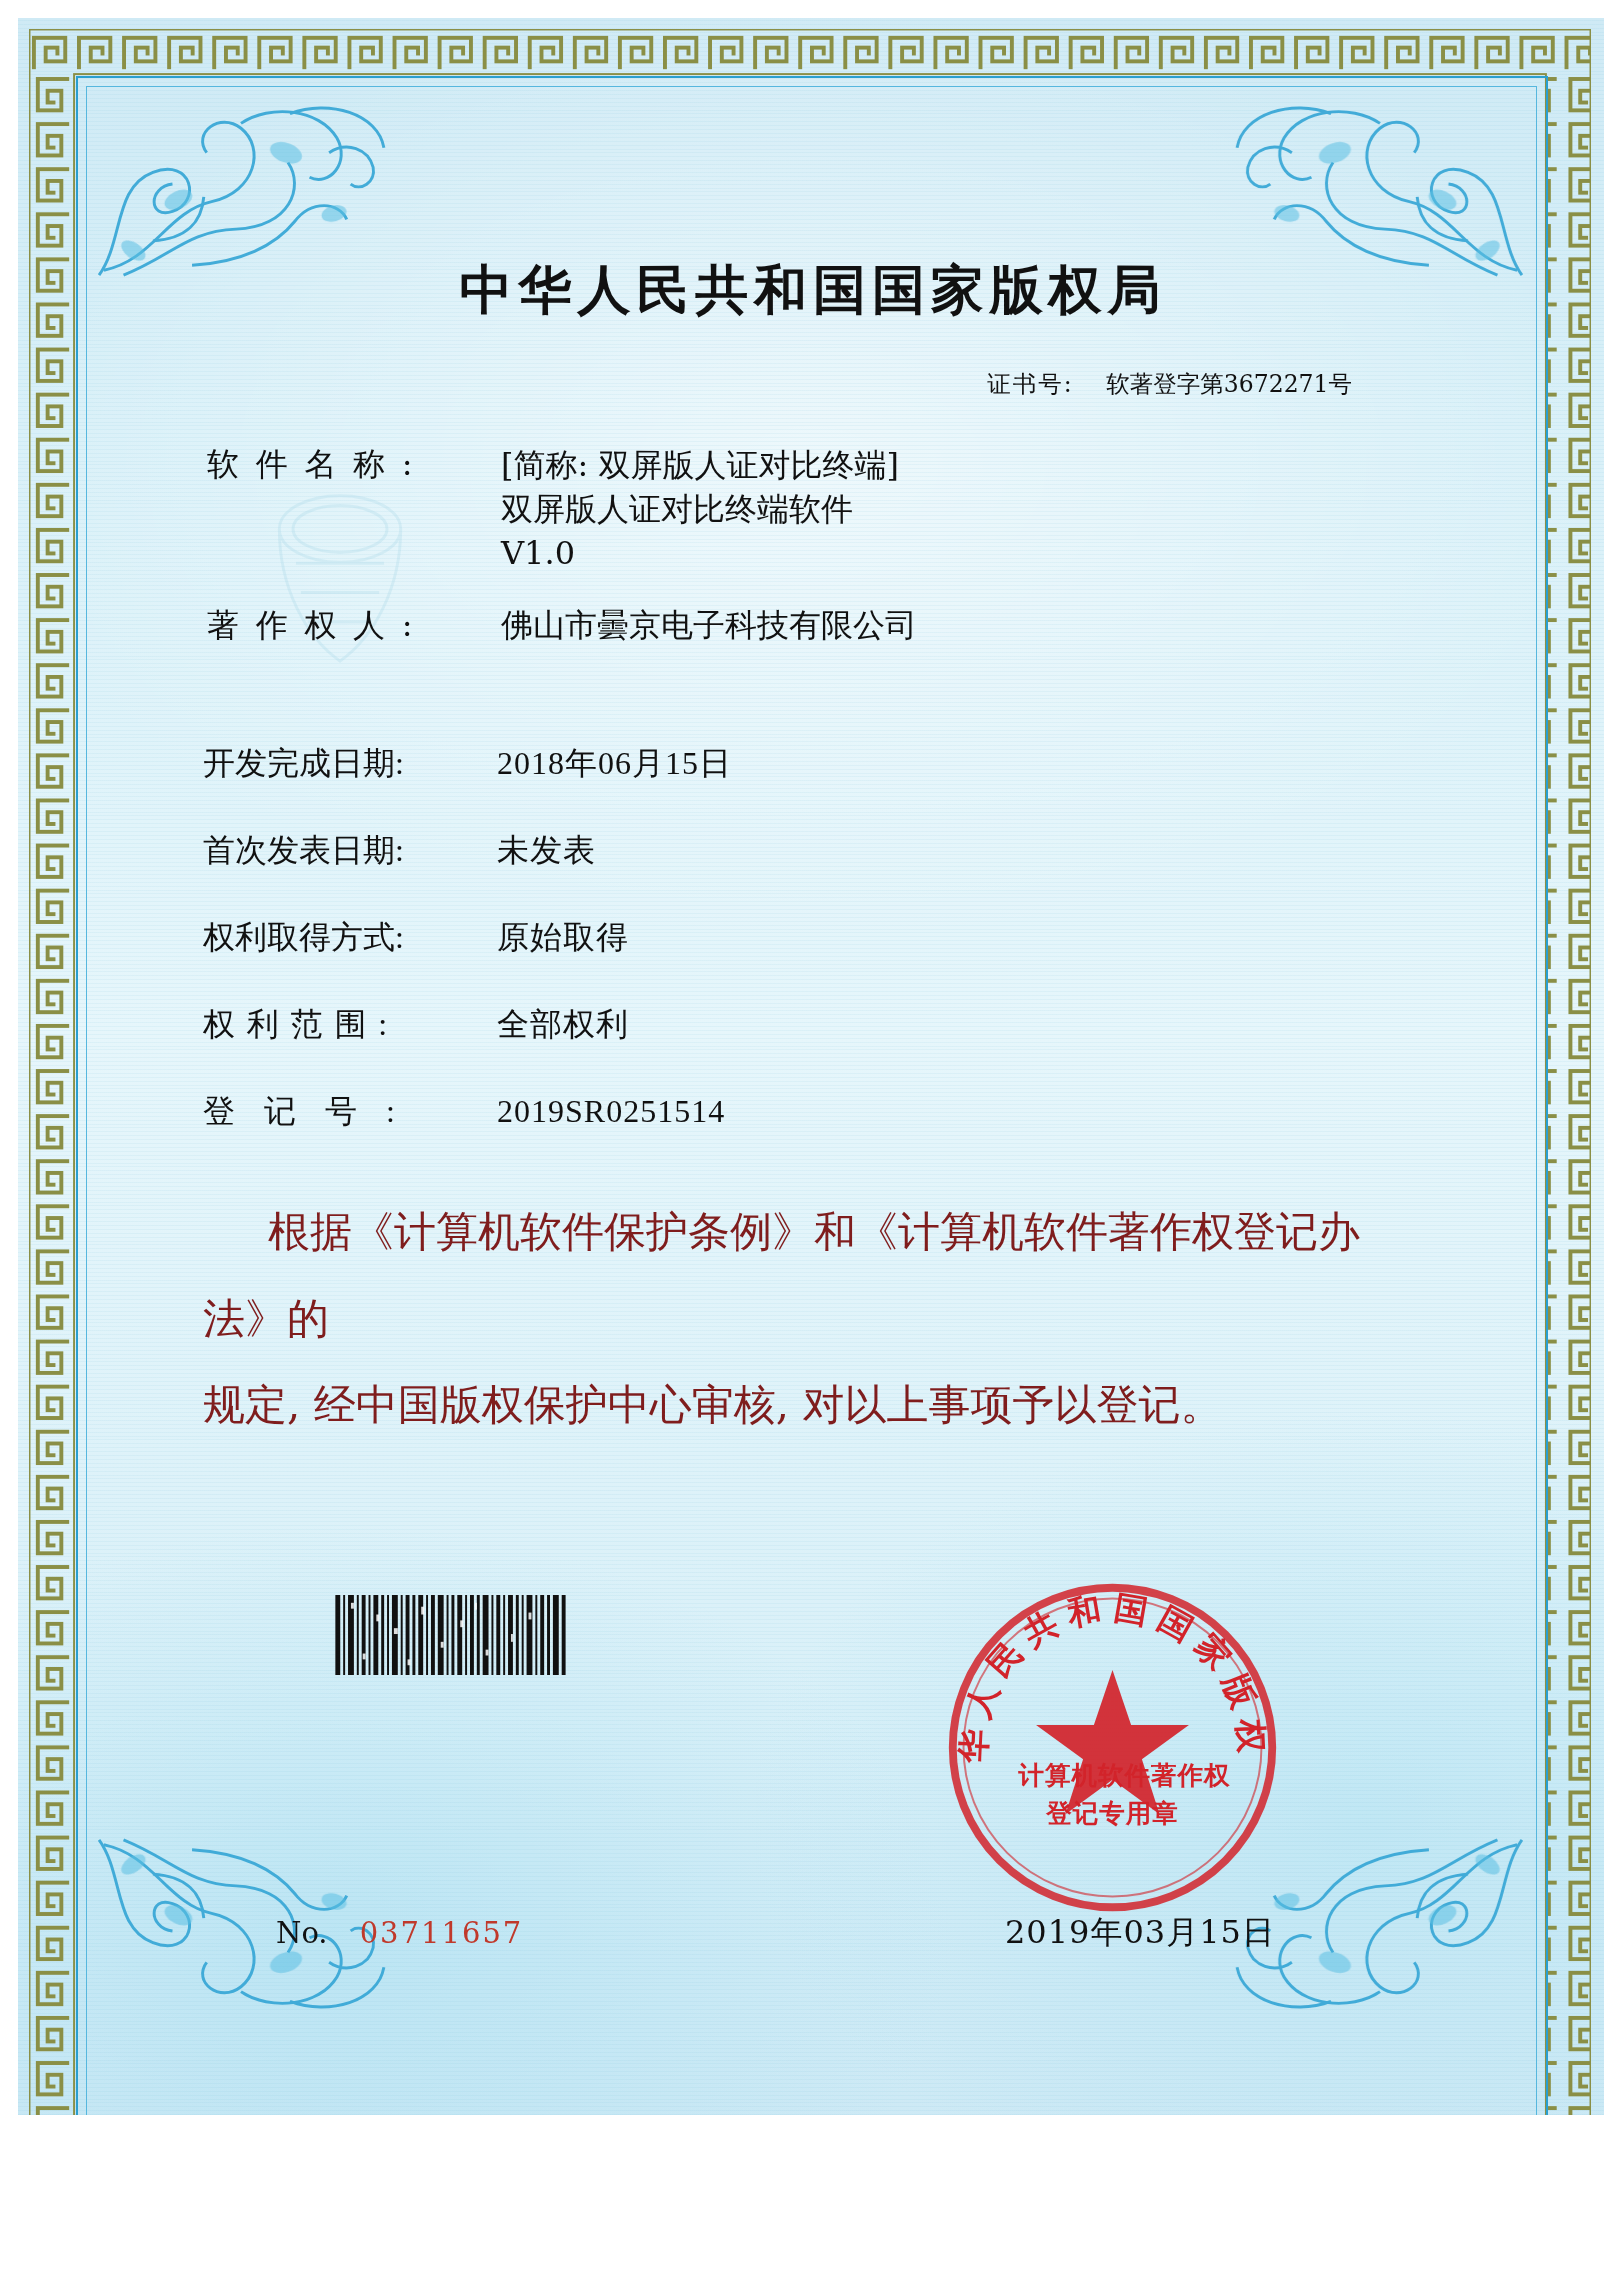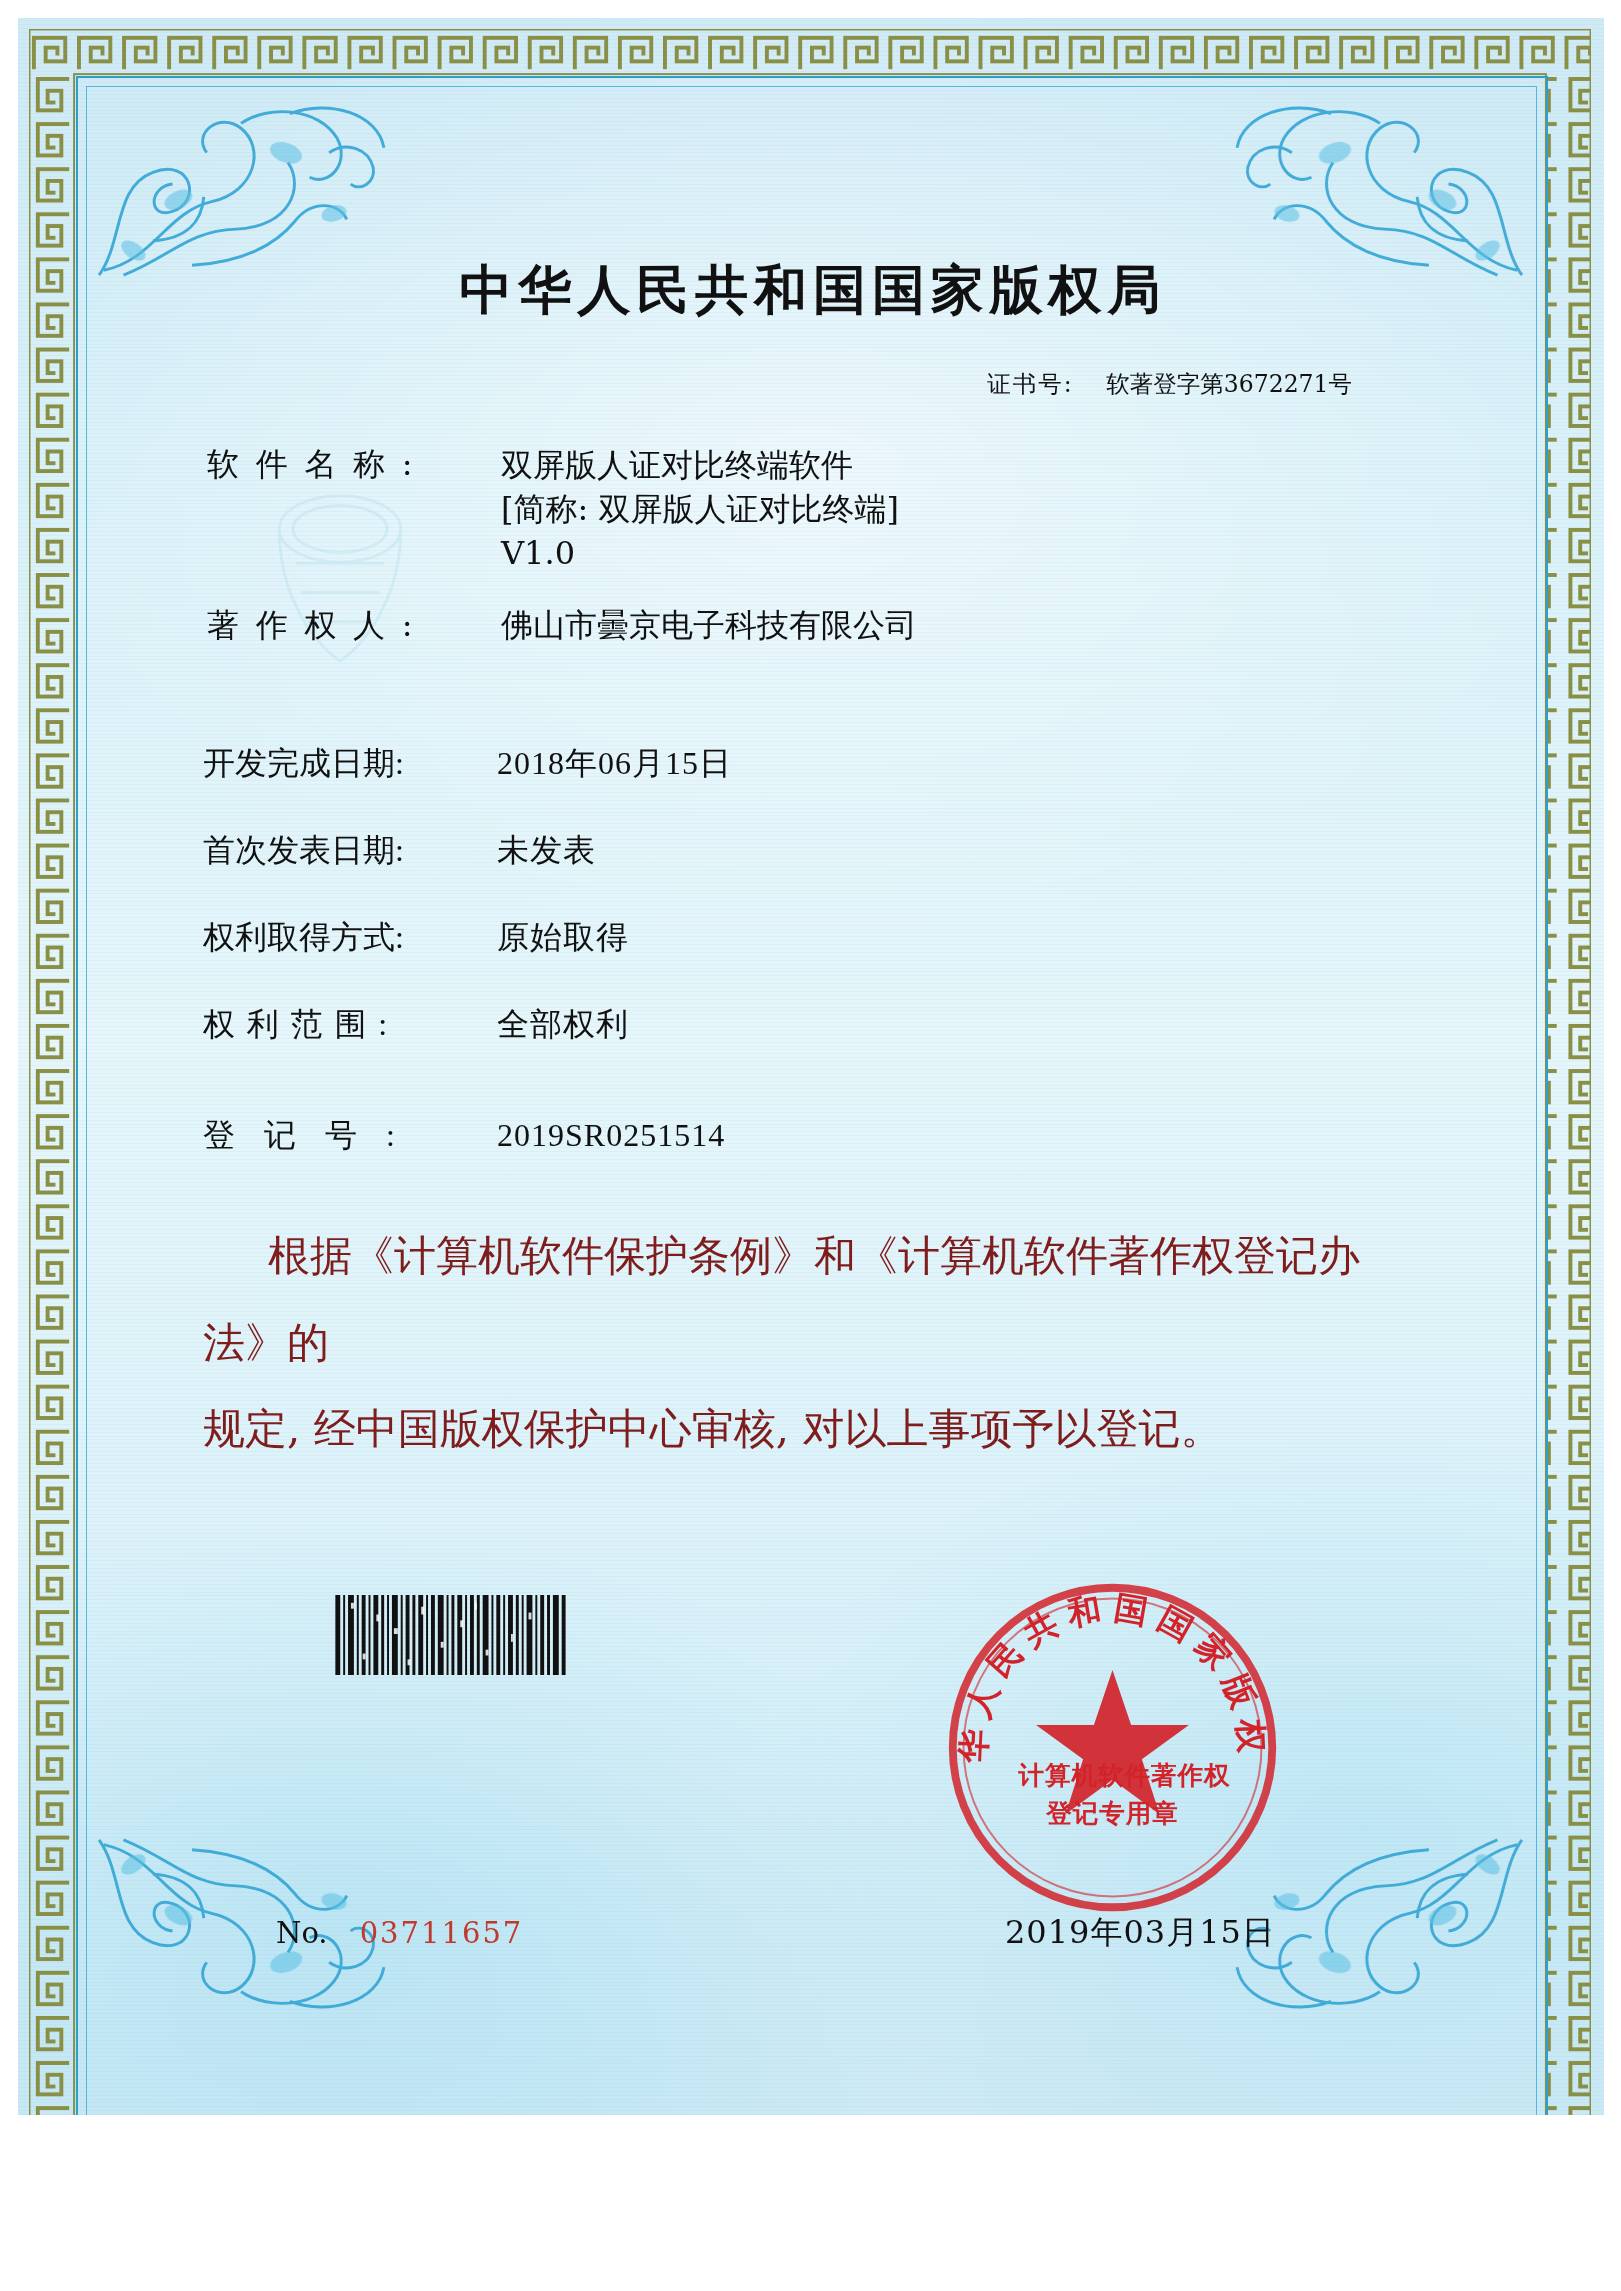--- a/index.html
+++ b/index.html
@@ -115,21 +115,21 @@
     font-family: "DejaVu Serif", serif;
   }
   .field-label {
     width: 294px;
     flex: 0 0 294px;
     letter-spacing: 0px;
     white-space: nowrap;
   }
   .spaced-4 { letter-spacing: 16.7px; }
   .spaced-5 { letter-spacing: 11.8px; }
-  .spaced-reg { letter-spacing: 29px; margin-top: 24px; }
+  .spaced-reg { letter-spacing: 29px; }
   .field-value { flex: 1; }
   .field-value div { line-height: 1.38; }
 
   .meta-block { margin-top: 94px; padding-left: 76px; }
   .meta-row {
     display: flex;
     align-items: baseline;
     margin-bottom: 43px;
     font-size: 32px;
     color: #111;
@@ -339,22 +339,22 @@
     <div class="cert-no">
       <span class="label">证书号:</span>
       <span style="display:inline-block;width:17.6px"></span>
       <span class="value">软著登字第3672271号</span>
     </div>
 
     <div class="field-block">
       <div class="field-row">
         <div class="field-label spaced-4">软件名称:</div>
         <div class="field-value">
+          <div>[简称: 双屏版人证对比终端]</div>
           <div>双屏版人证对比终端软件</div>
-          <div>[简称: 双屏版人证对比终端]</div>
           <div>V1.0</div>
         </div>
       </div>
       <div class="field-row" style="margin-top:29px">
         <div class="field-label spaced-4">著作权人:</div>
         <div class="field-value">佛山市曇京电子科技有限公司</div>
       </div>
     </div>
 
     <div class="meta-block">

